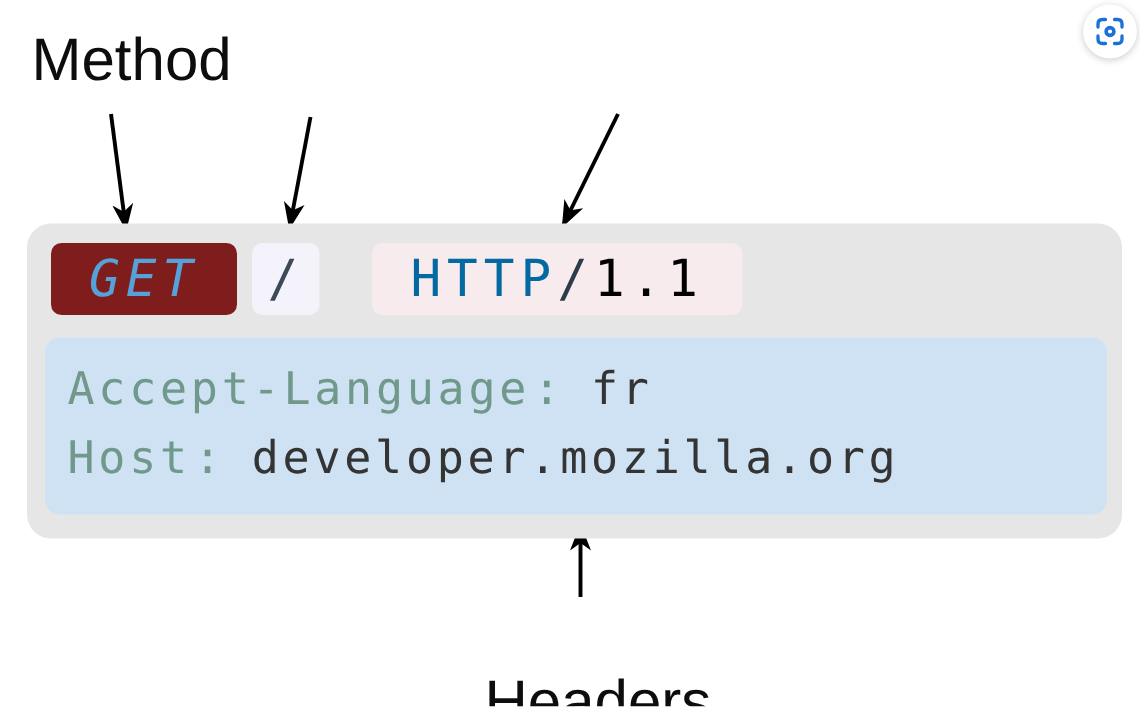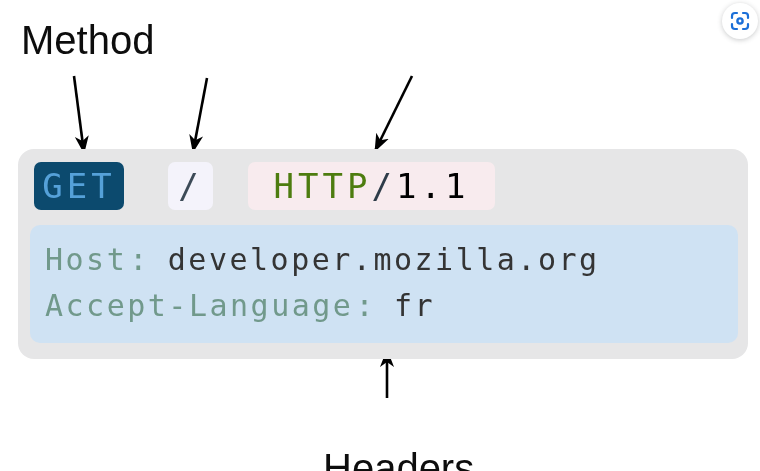--- a/index.html
+++ b/index.html
@@ -59,36 +59,37 @@
     display: flex;
     align-items: center;
     justify-content: center;
     font-family: "DejaVu Sans Mono", "Liberation Mono", monospace;
     font-size: 34px;
     letter-spacing: 4px;
     white-space: nowrap;
   }
   #token-method {
     left: 16px;
-    width: 90px;
-    background: #0c4a6e;
+    width: 124px;
+    background: #7f1d1d;
     color: #55a1d9;
+    font-style: italic;
   }
   #token-path {
     left: 150px;
     width: 45px;
     background: #f4f3fb;
     color: #3c4a57;
   }
   #token-protocol {
     left: 230px;
     width: 247px;
     background: #f8ebee;
   }
-  #token-protocol .proto-name  { color: #4d7c0f; }
+  #token-protocol .proto-name  { color: #0369a1; }
   #token-protocol .proto-sep   { color: #2e3c49; }
   #token-protocol .proto-ver   { color: #000000; }
 
   
   #headers-block {
     position: absolute;
     left: 12px;
     top: 76px;
     width: 708px;
     height: 118px;
@@ -155,24 +156,24 @@
     <div class="token" id="token-path">/</div>
 
     <div class="token" id="token-protocol">
       <span class="proto-name">HTTP</span>
         <span class="proto-sep">/</span>
         <span class="proto-ver">1.1</span>
     </div>
 
     <div id="headers-block">
       <div class="header-line">
-        <span class="hname">Host</span><span class="hcolon">:</span><span class="hvalue">developer.mozilla.org</span>
+        <span class="hname">Accept-Language</span><span class="hcolon">:</span><span class="hvalue">fr</span>
       </div>
       <div class="header-line">
-        <span class="hname">Accept-Language</span><span class="hcolon">:</span><span class="hvalue">fr</span>
+        <span class="hname">Host</span><span class="hcolon">:</span><span class="hvalue">developer.mozilla.org</span>
       </div>
     </div>
 
   </div>
 
   <div id="capture-button" title="">
     <svg width="20" height="20" viewBox="0 0 20 20">
       <g fill="none" stroke="#1b6fd8" stroke-width="2.2" stroke-linecap="round">
         <path d="M2,7 V5 Q2,2 5,2 H7"></path>
         <path d="M13,2 H15 Q18,2 18,5 V7"></path>

